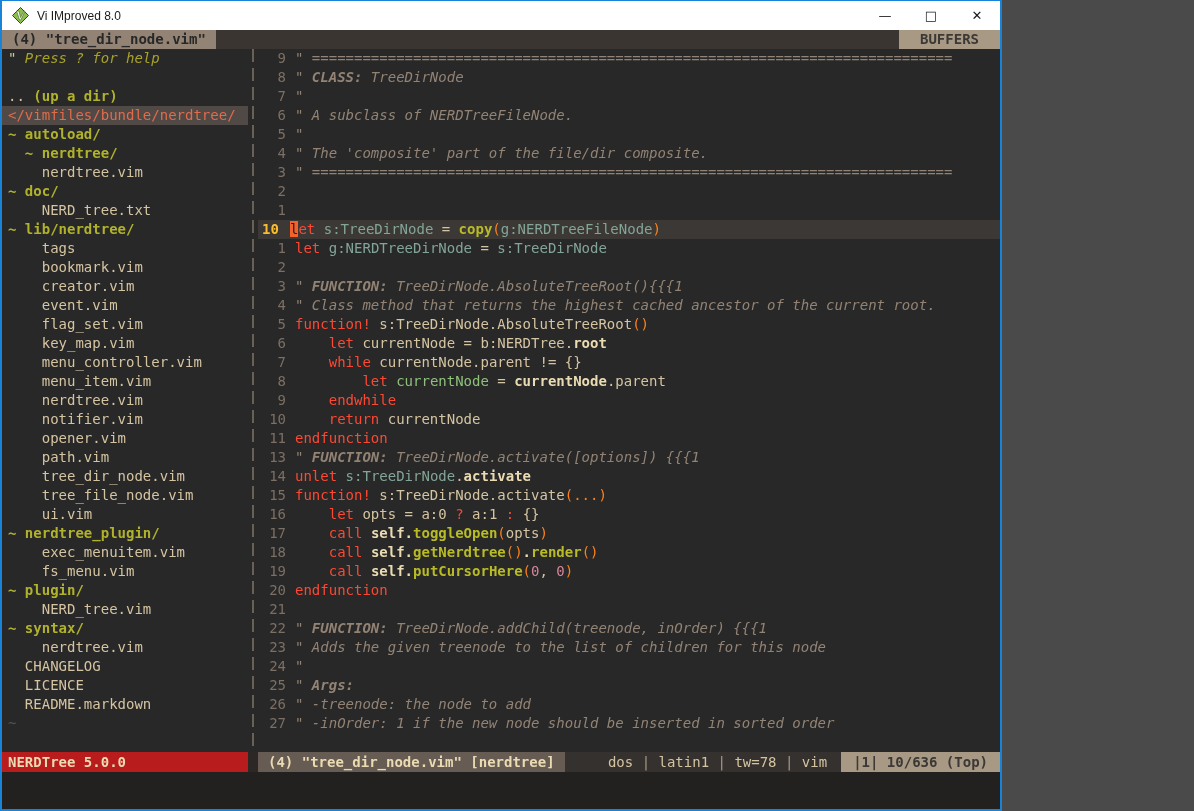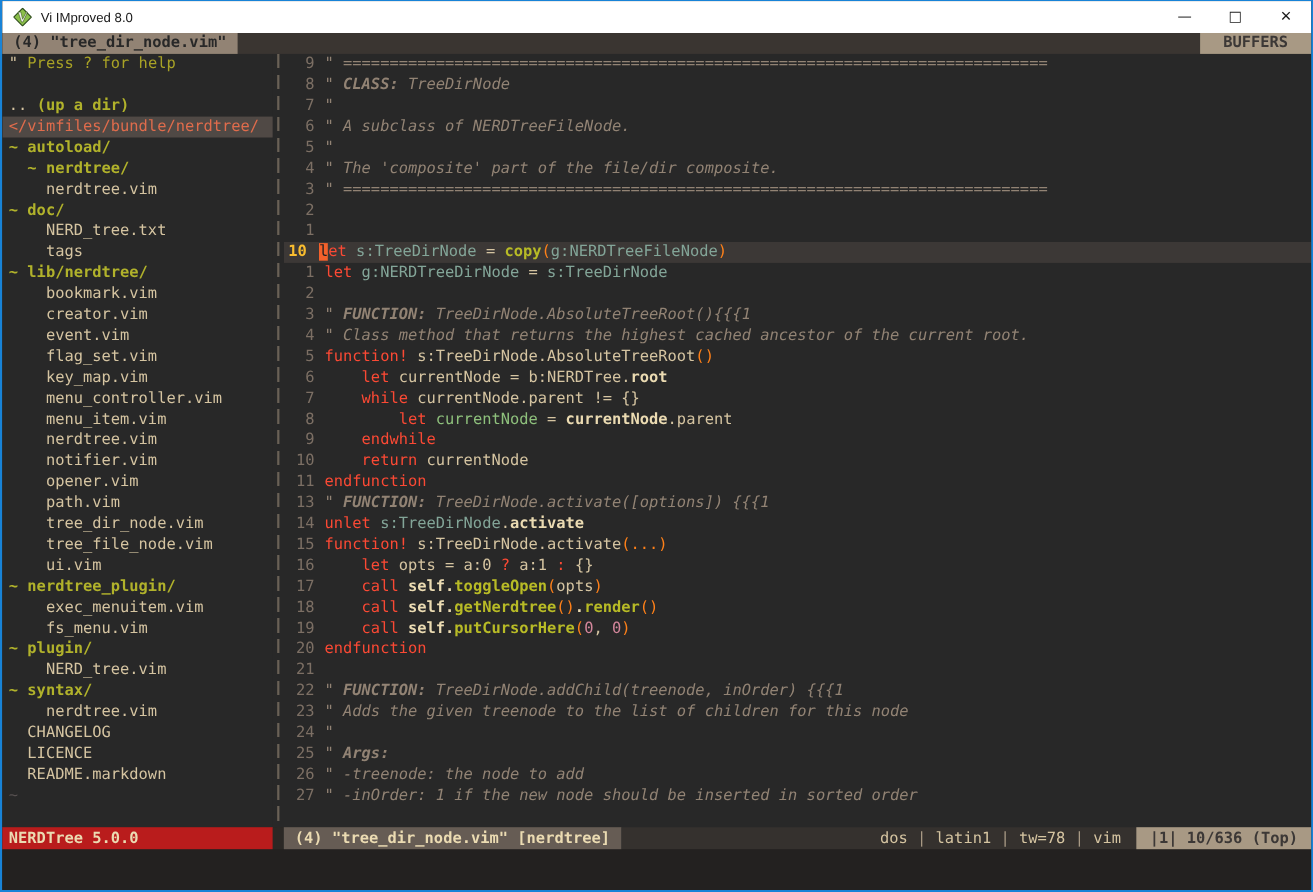--- a/index.html
+++ b/index.html
@@ -1,16 +1,16 @@
 <!DOCTYPE html>
 <html><head>
 <meta charset="utf-8">
 <style>
   html,body{margin:0;padding:0;background:#4a4a4a;}
-  .window{position:relative;width:1194px;height:811px;box-sizing:border-box;
+  .window{position:relative;width:1002px;height:811px;box-sizing:border-box;
     border:2px solid #1883d7;border-top-width:1px;background:#282828;
     font-family:"DejaVu Sans Mono",monospace;overflow:hidden;}
   
   .titlebar{height:29px;background:#ffffff;display:flex;align-items:center;
     font-family:"Liberation Sans",sans-serif;}
   .app-icon{margin:0 8px 0 10px;display:flex;align-items:center;}
   .title{font-size:12px;color:#1a1a1a;}
   .win-controls{margin-left:auto;display:flex;height:100%;}
   .win-btn{width:46px;display:flex;align-items:center;justify-content:center;
     font-size:13px;color:#1a1a1a;cursor:default;font-family:"DejaVu Sans",sans-serif;}
@@ -40,21 +40,21 @@
   .s-id{color:#83a598;}
   .s-aq{color:#8ec07c;}
   .s-fn{color:#b8bb26;font-weight:bold;}
   .s-pa{color:#fe8019;}
   .s-nu{color:#d3869b;}
   .s-cm{color:#928374;font-style:italic;}
   .s-cmb{color:#928374;font-style:italic;font-weight:bold;}
   .s-bold{color:#ebdbb2;font-weight:bold;}
   .s-dir{color:#b1b22b;font-weight:bold;}
   .s-file{color:#d5c4a1;}
-  .s-help{color:#a8a226;}
+  .s-help{color:#a8a226;font-style:italic;}
   .s-root{color:#e06c4c;}
   .s-tilde{color:#565050;}
   .s-cursor{background:#f4612b;color:#1d2021;}
   
   .statusline{height:20px;display:flex;font-size:14px;line-height:20px;}
   .st-nerdtree{flex:0 0 246px;width:246px;background:#b91c1c;color:#ebdbb2;
     font-weight:bold;padding-left:6px;box-sizing:border-box;white-space:pre;}
   .st-gap{flex:0 0 10px;width:10px;background:#2b2825;}
   .st-file{background:#665c54;color:#ebdbb2;font-weight:bold;padding:0 10px;white-space:pre;}
   .st-mid{flex:1;background:#35312e;color:#d5c4a1;text-align:right;padding-right:14px;white-space:pre;}
@@ -93,22 +93,22 @@
     <div class="nerdtree" id="nerdtree">
         <div class="row"><span class="code"><span class="s-fg">" </span><span class="s-help">Press ? for help</span></span></div>
         <div class="row"><span class="code"></span></div>
         <div class="row"><span class="code"><span class="s-file">.. </span><span class="s-dir">(up a dir)</span></span></div>
         <div class="row treecursor"><span class="code"><span class="s-root">&lt;/vimfiles/bundle/nerdtree/</span></span></div>
         <div class="row"><span class="code"><span class="s-dir">~ autoload/</span></span></div>
         <div class="row"><span class="code"><span class="s-dir">  ~ nerdtree/</span></span></div>
         <div class="row"><span class="code"><span class="s-file">    nerdtree.vim</span></span></div>
         <div class="row"><span class="code"><span class="s-dir">~ doc/</span></span></div>
         <div class="row"><span class="code"><span class="s-file">    NERD_tree.txt</span></span></div>
+        <div class="row"><span class="code"><span class="s-dir">~ lib/nerdtree/</span></span></div>
         <div class="row"><span class="code"><span class="s-file">    tags</span></span></div>
-        <div class="row"><span class="code"><span class="s-dir">~ lib/nerdtree/</span></span></div>
         <div class="row"><span class="code"><span class="s-file">    bookmark.vim</span></span></div>
         <div class="row"><span class="code"><span class="s-file">    creator.vim</span></span></div>
         <div class="row"><span class="code"><span class="s-file">    event.vim</span></span></div>
         <div class="row"><span class="code"><span class="s-file">    flag_set.vim</span></span></div>
         <div class="row"><span class="code"><span class="s-file">    key_map.vim</span></span></div>
         <div class="row"><span class="code"><span class="s-file">    menu_controller.vim</span></span></div>
         <div class="row"><span class="code"><span class="s-file">    menu_item.vim</span></span></div>
         <div class="row"><span class="code"><span class="s-file">    nerdtree.vim</span></span></div>
         <div class="row"><span class="code"><span class="s-file">    notifier.vim</span></span></div>
         <div class="row"><span class="code"><span class="s-file">    opener.vim</span></span></div>

